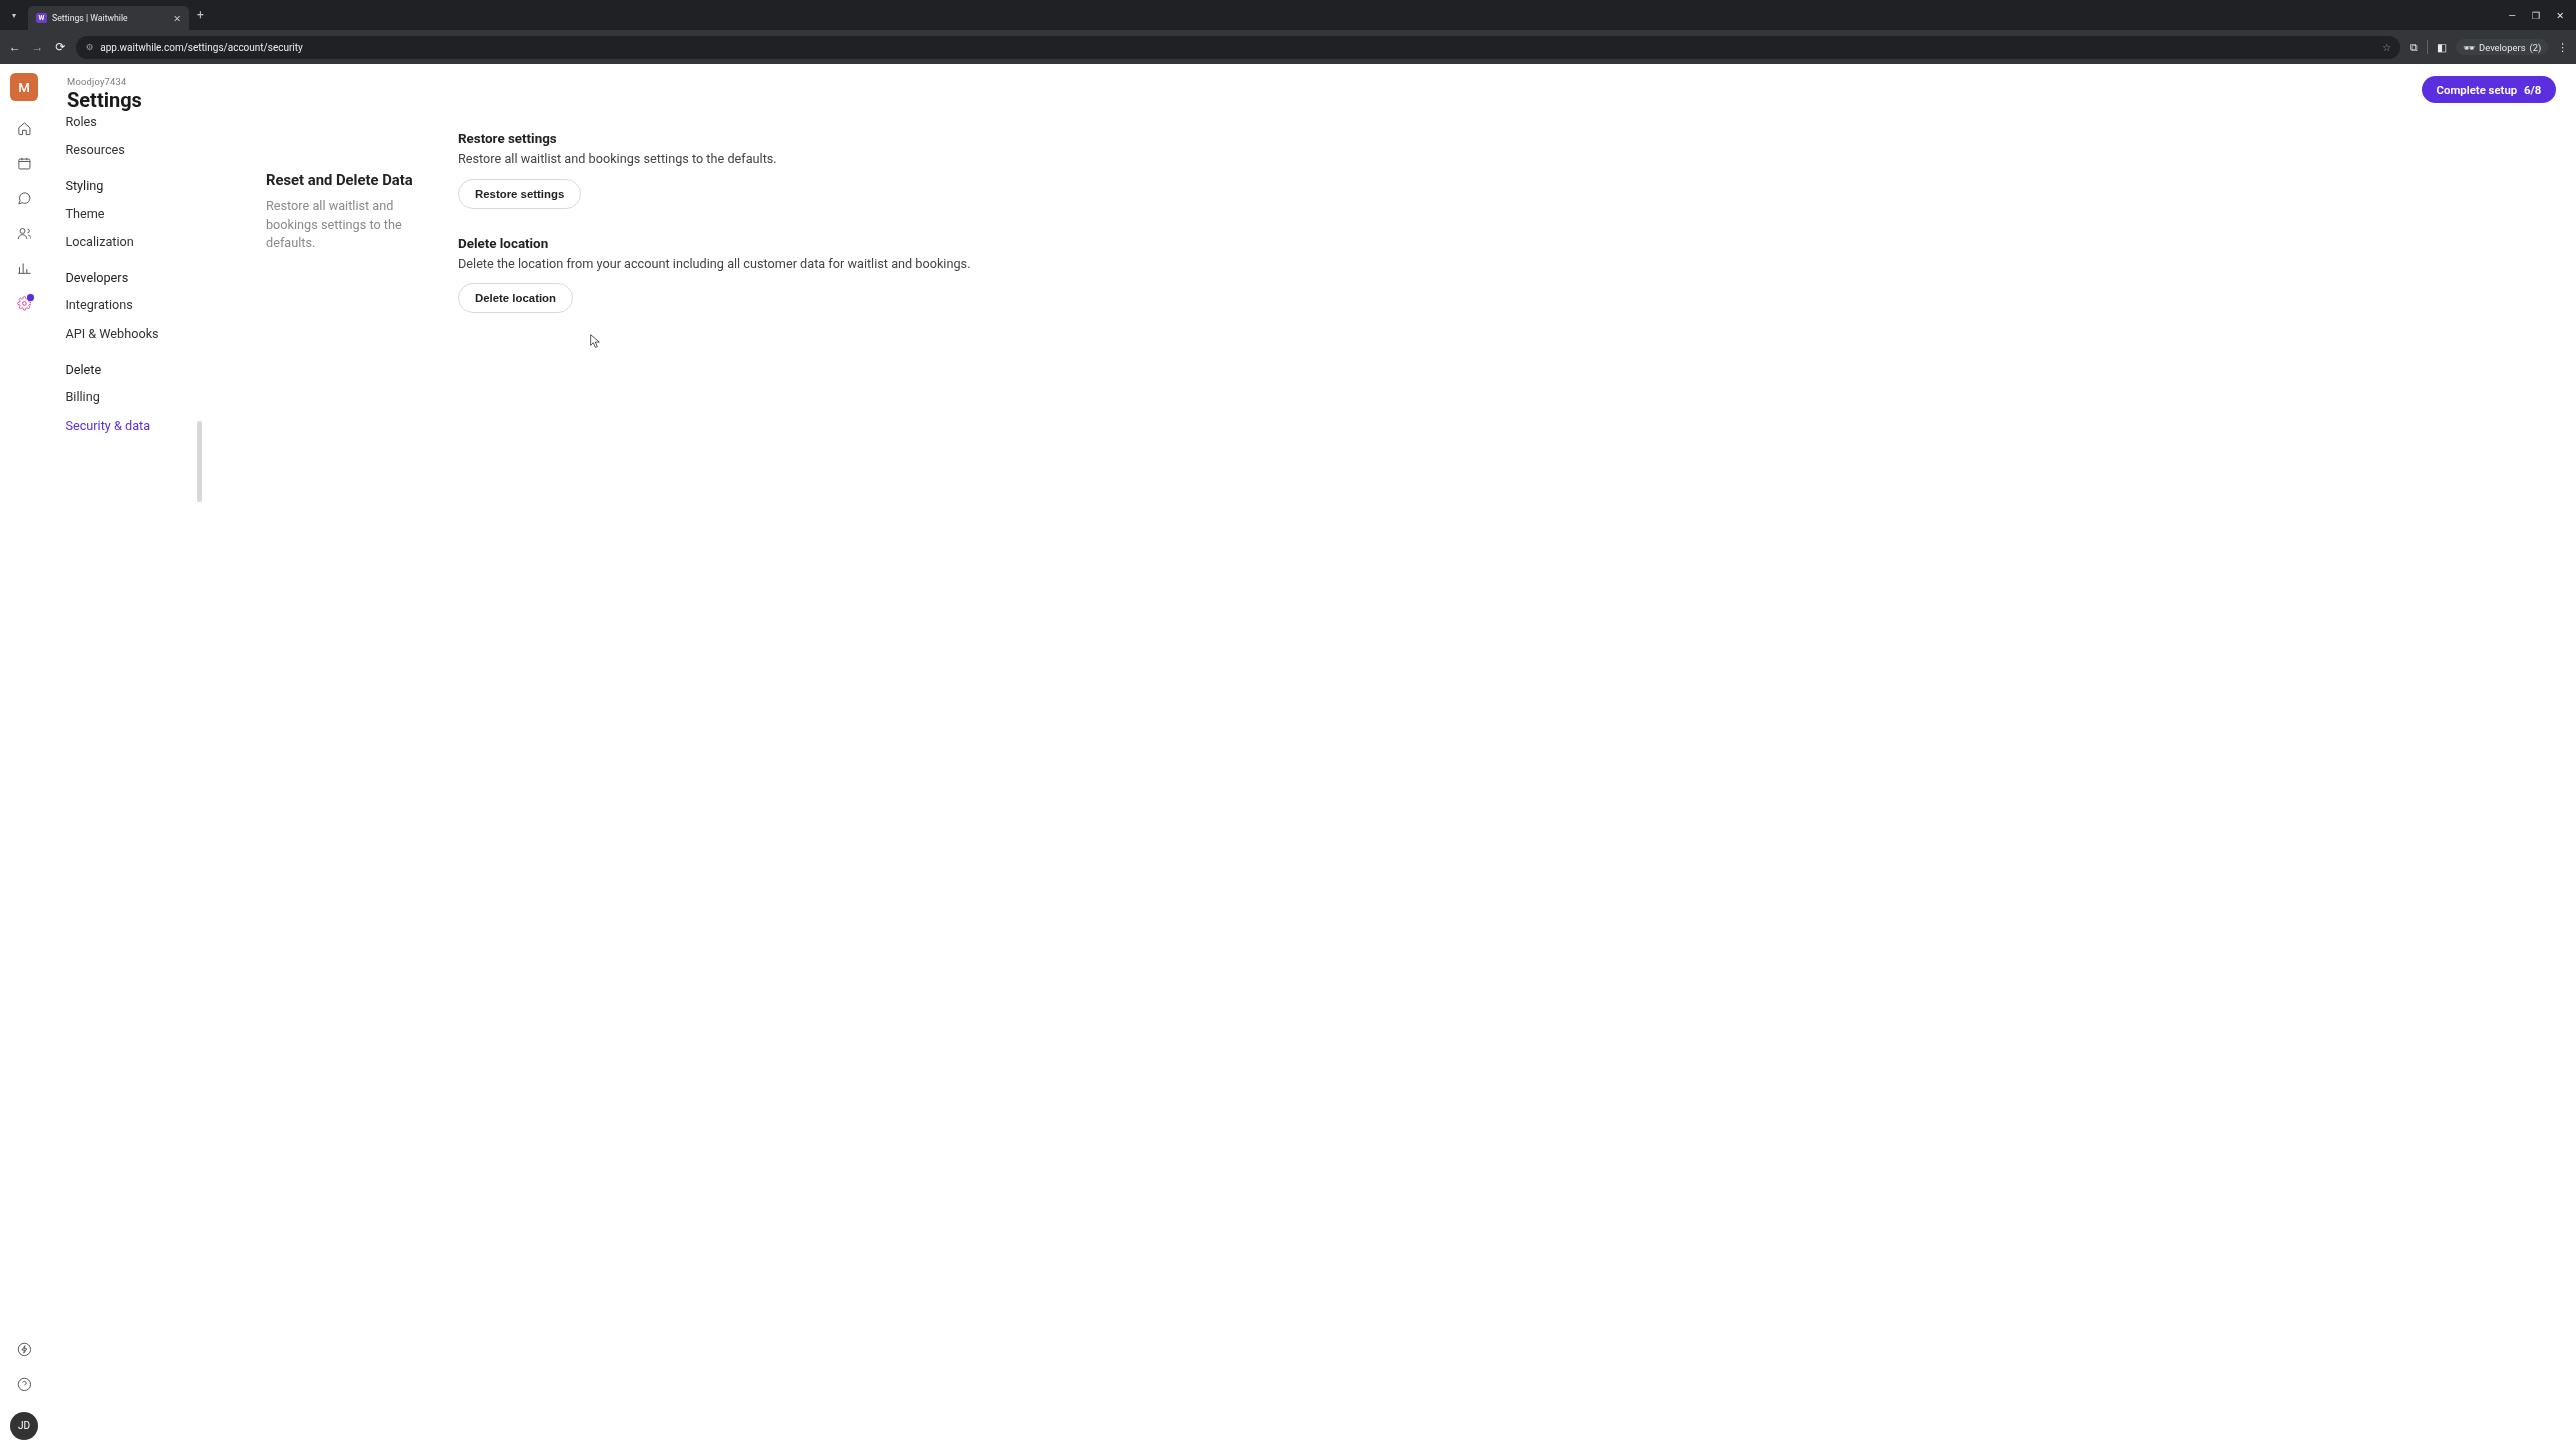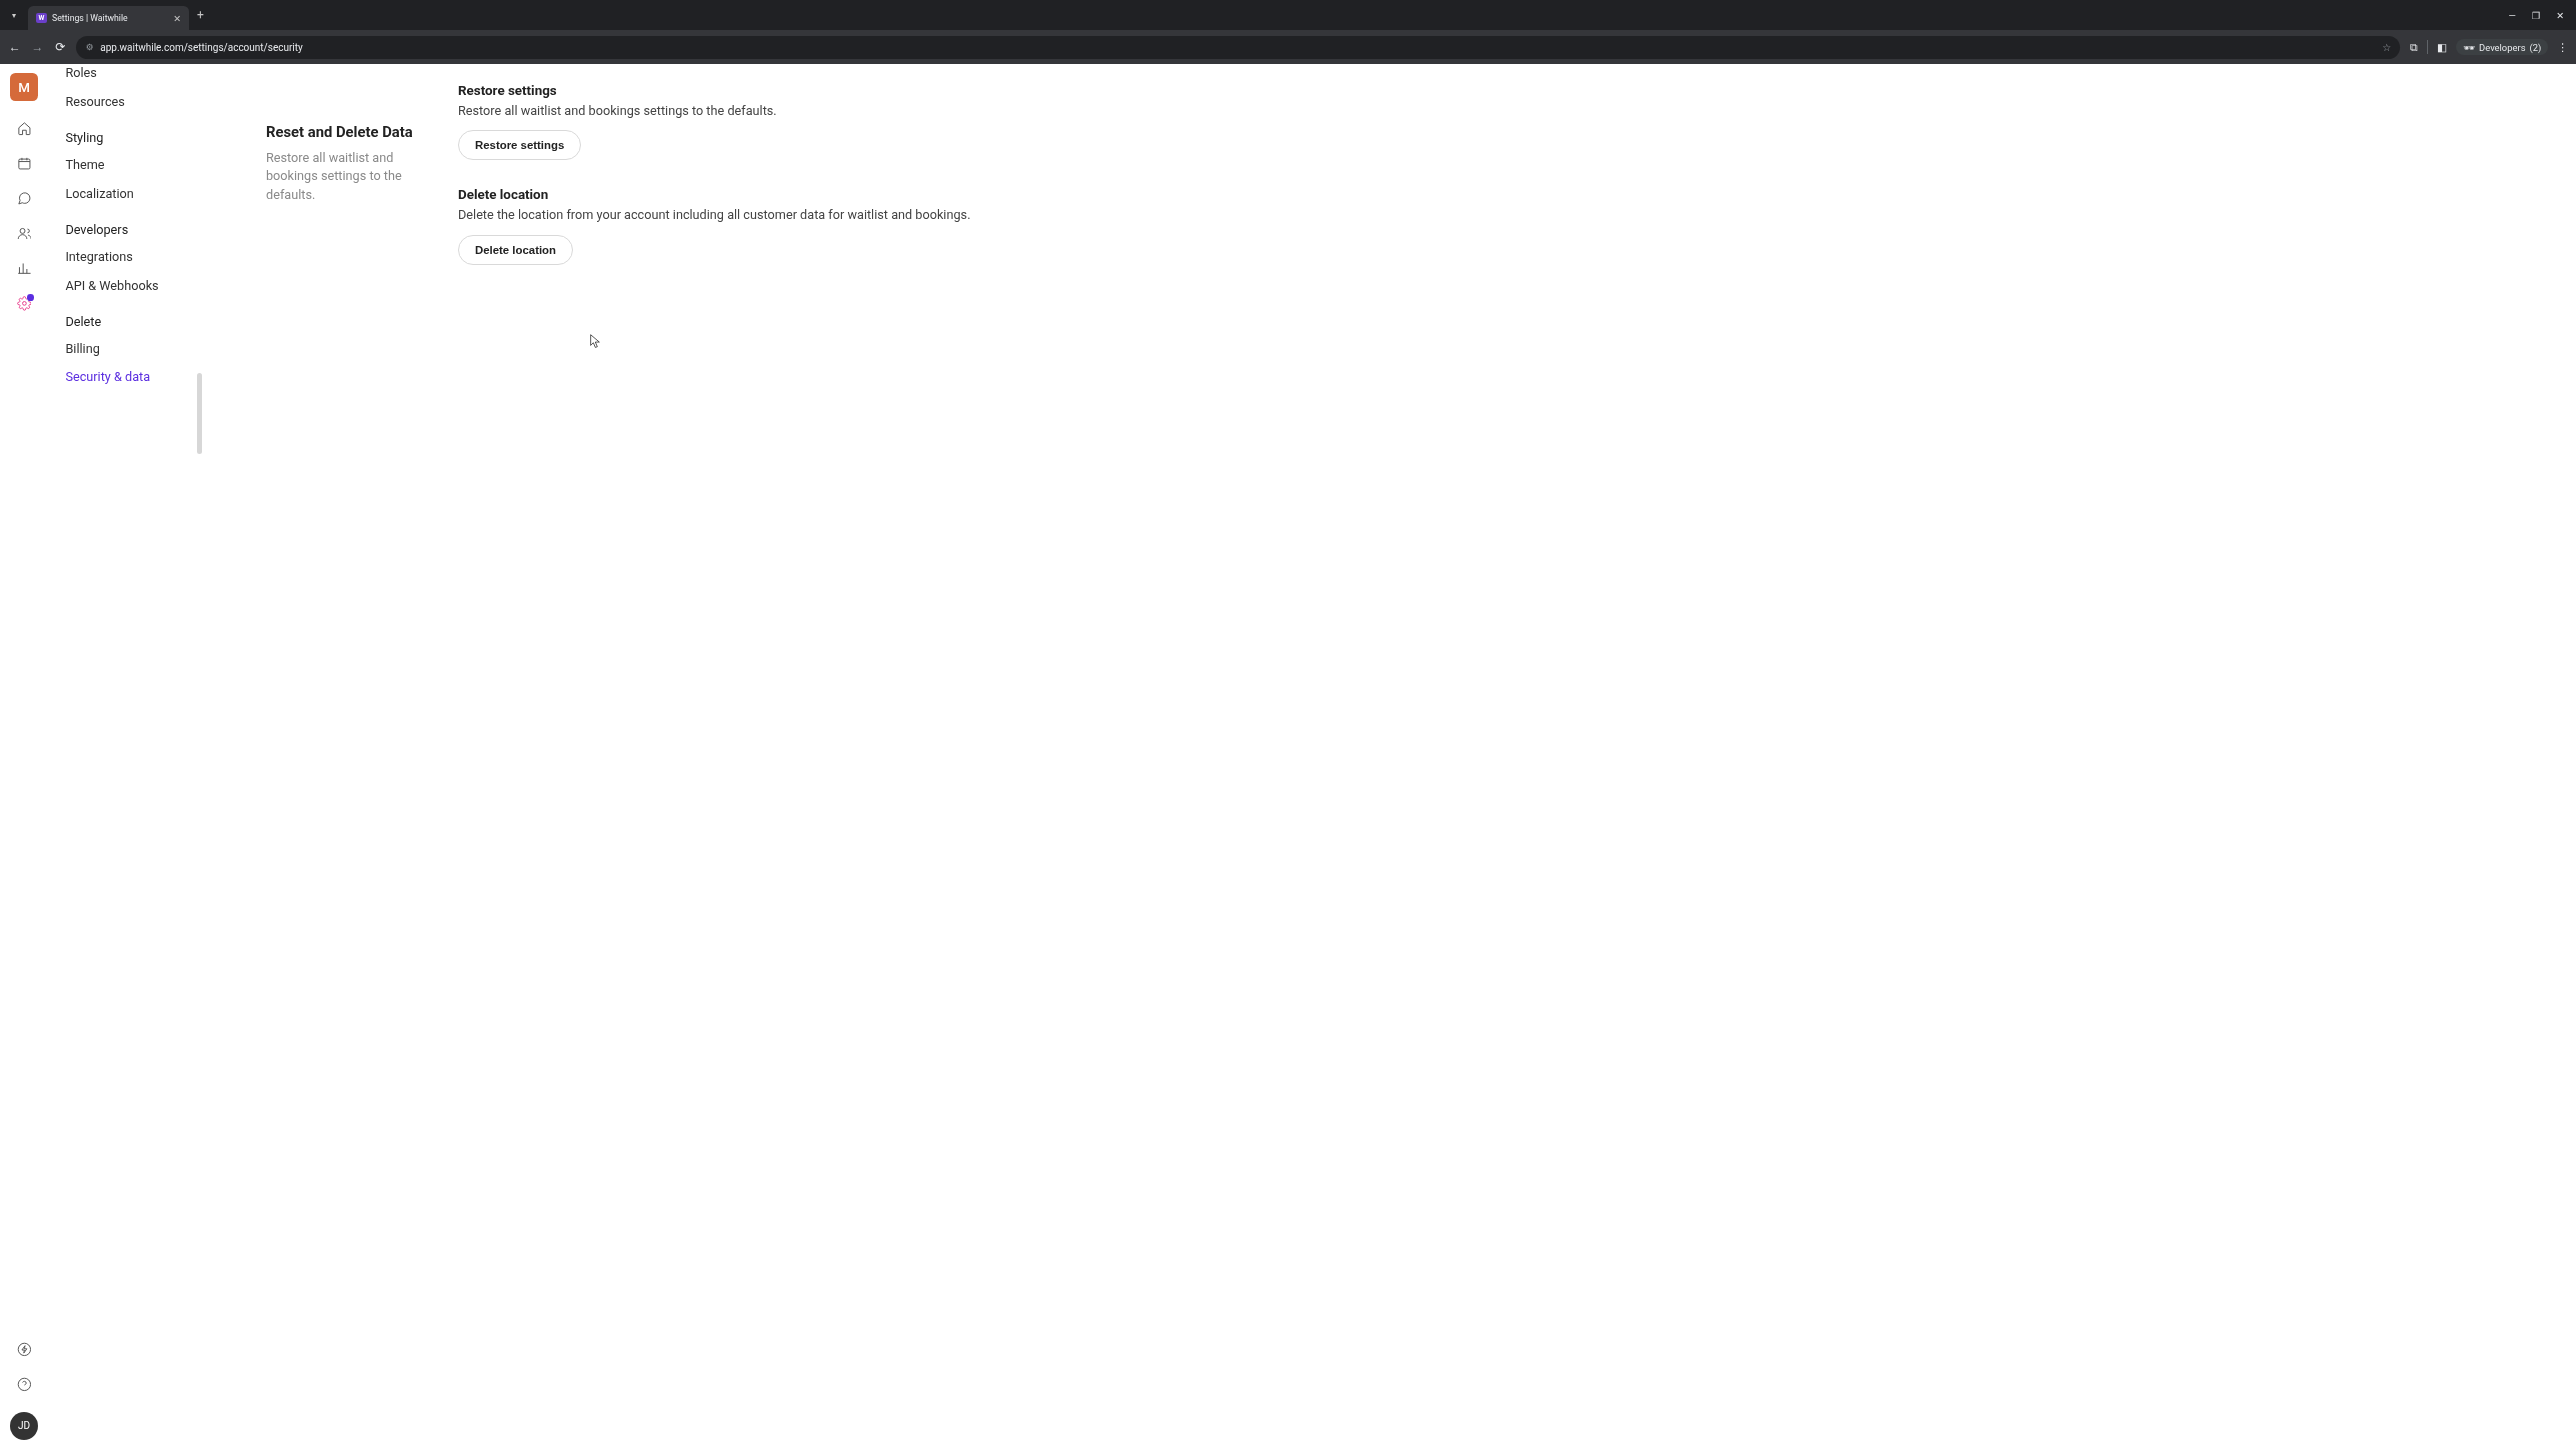--- a/index.html
+++ b/index.html
@@ -160,20 +160,30 @@
     <div class="rail-icon">
       <svg viewBox="0 0 24 24">
           <circle cx="12" cy="12" r="10"></circle>
           <path d="M9.09 9a3 3 0 0 1 5.83 1c0 2-3 3-3 3M12 17h.01"></path>
         </svg>
     </div>
     <div class="user-avatar">JD</div>
   </div>
 
   <div class="content-area">
+    <div class="header-row">
+      <div class="header-left">
+        <span class="org-name">Moodjoy7434</span>
+        <span class="page-title">Settings</span>
+      </div>
+      <div class="setup-pill">
+        <span>Complete setup</span>
+        <span class="count">6/8</span>
+      </div>
+    </div>
 
     <div class="main-cols">
 
       <div class="settings-nav">
         <div class="item cut">Roles</div>
         <div class="item">Resources</div>
         <div class="heading">Styling</div>
         <div class="item">Theme</div>
         <div class="item">Localization</div>
         <div class="heading">Developers</div>

